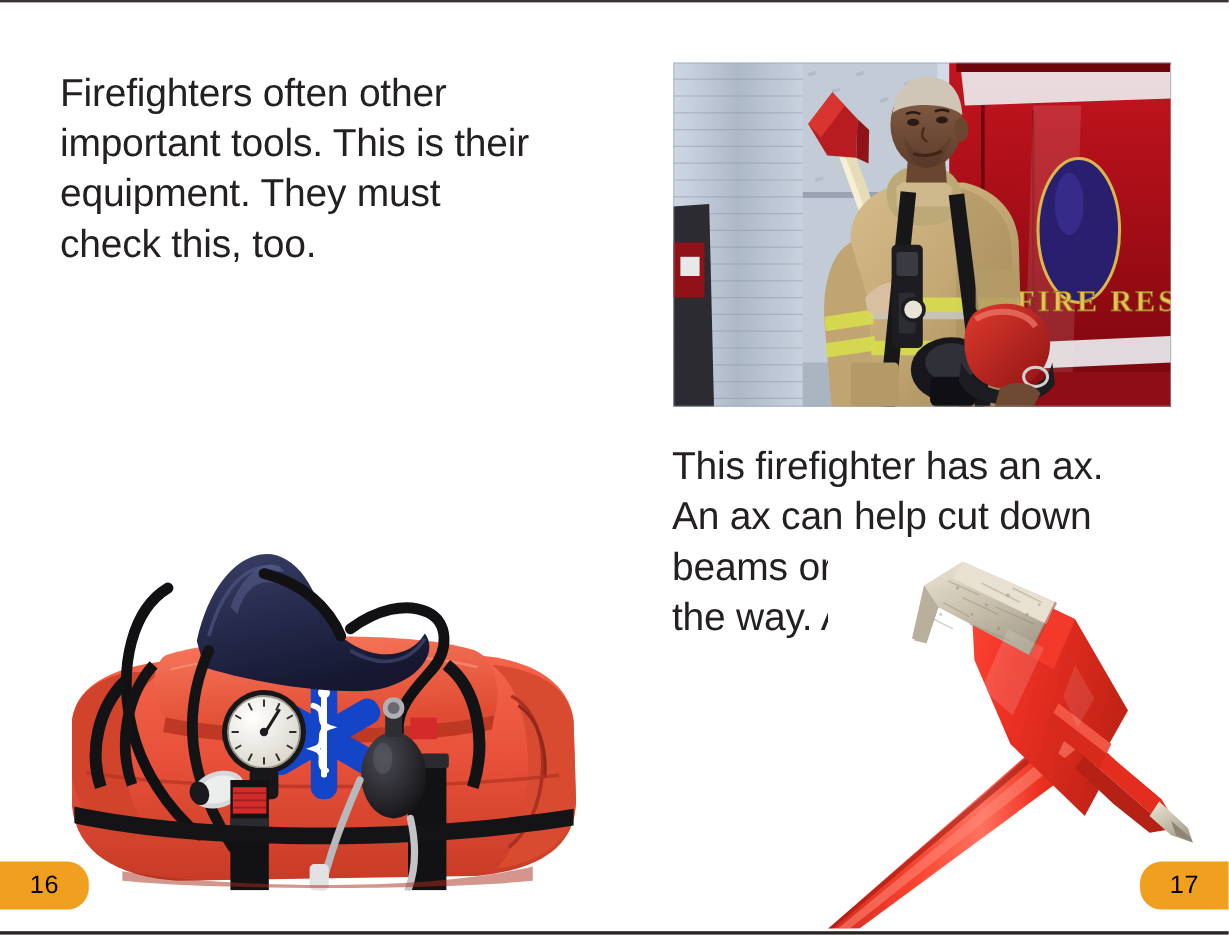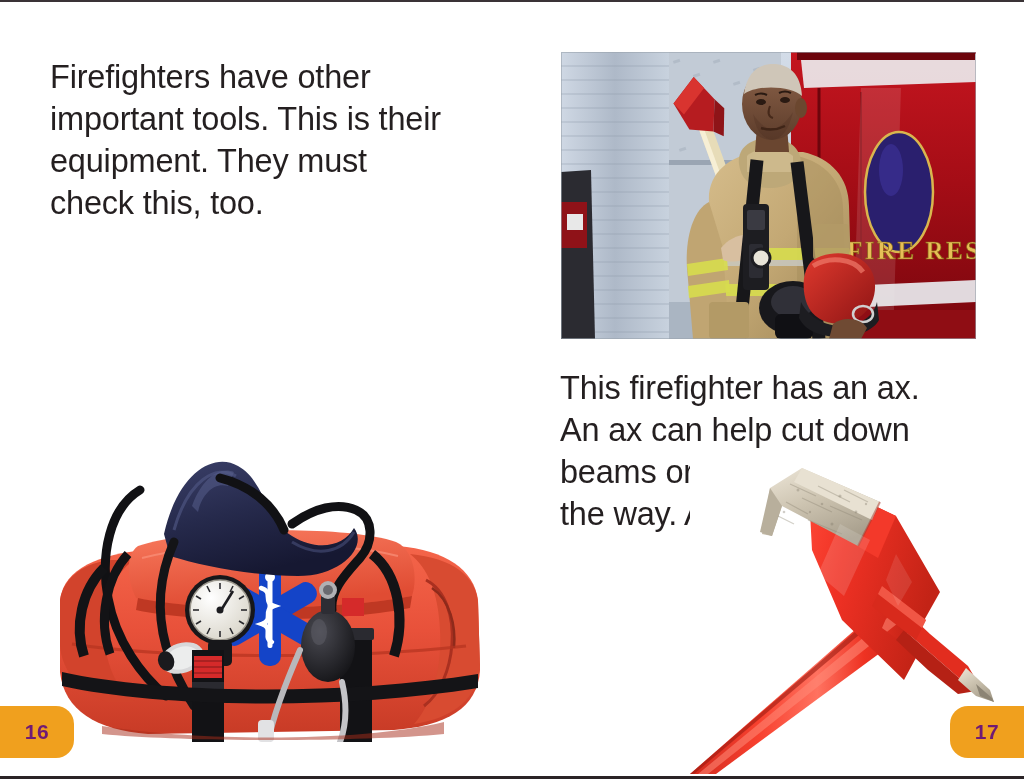--- a/index.html
+++ b/index.html
@@ -35,25 +35,25 @@
   }
   #para-1 { left: 50px; top: 54px;  width: 400px; }
   #para-2 { left: 50px; top: 240px; width: 400px; }
   #para-3 { left: 560px; top: 365px; width: 390px; }
   .textblock p { margin: 0; }
 
   
   .page-tab {
     position: absolute;
     bottom: 18px;
-    height: 52px;
+    height: 40px;
     background: #f0a01e;
-    color: #701a75;
+    color: #000000;
     font-size: 21px;
-    font-weight: 700;
+    font-weight: 400;
     display: flex;
     align-items: center;
     justify-content: center;
     letter-spacing: 0.5px;
   }
   #page-tab-left {
     left: 0;
     width: 74px;
     border-radius: 0 18px 18px 0;
   }
@@ -96,21 +96,21 @@
     overflow: hidden;
   }
   #photo-fire-ax svg { display: block; }
 </style>
 </head>
 <body>
 
 <div class="spread">
 
   <div class="textblock" id="para-1">
-    <p>Firefighters have other important tools. This is their equipment. They must check this, too.</p>
+    <p>Firefighters often other important tools. This is their equipment. They must check this, too.</p>
   </div>
 
 
   <div class="textblock" id="para-3">
     <p>This firefighter has an ax. An ax can help cut down beams or walls that are in the way. All set!</p>
   </div>
 
   <div id="photo-firefighter">
     <svg width="415" height="287" viewBox="0 0 415 287" xmlns="http://www.w3.org/2000/svg">
       <defs>

